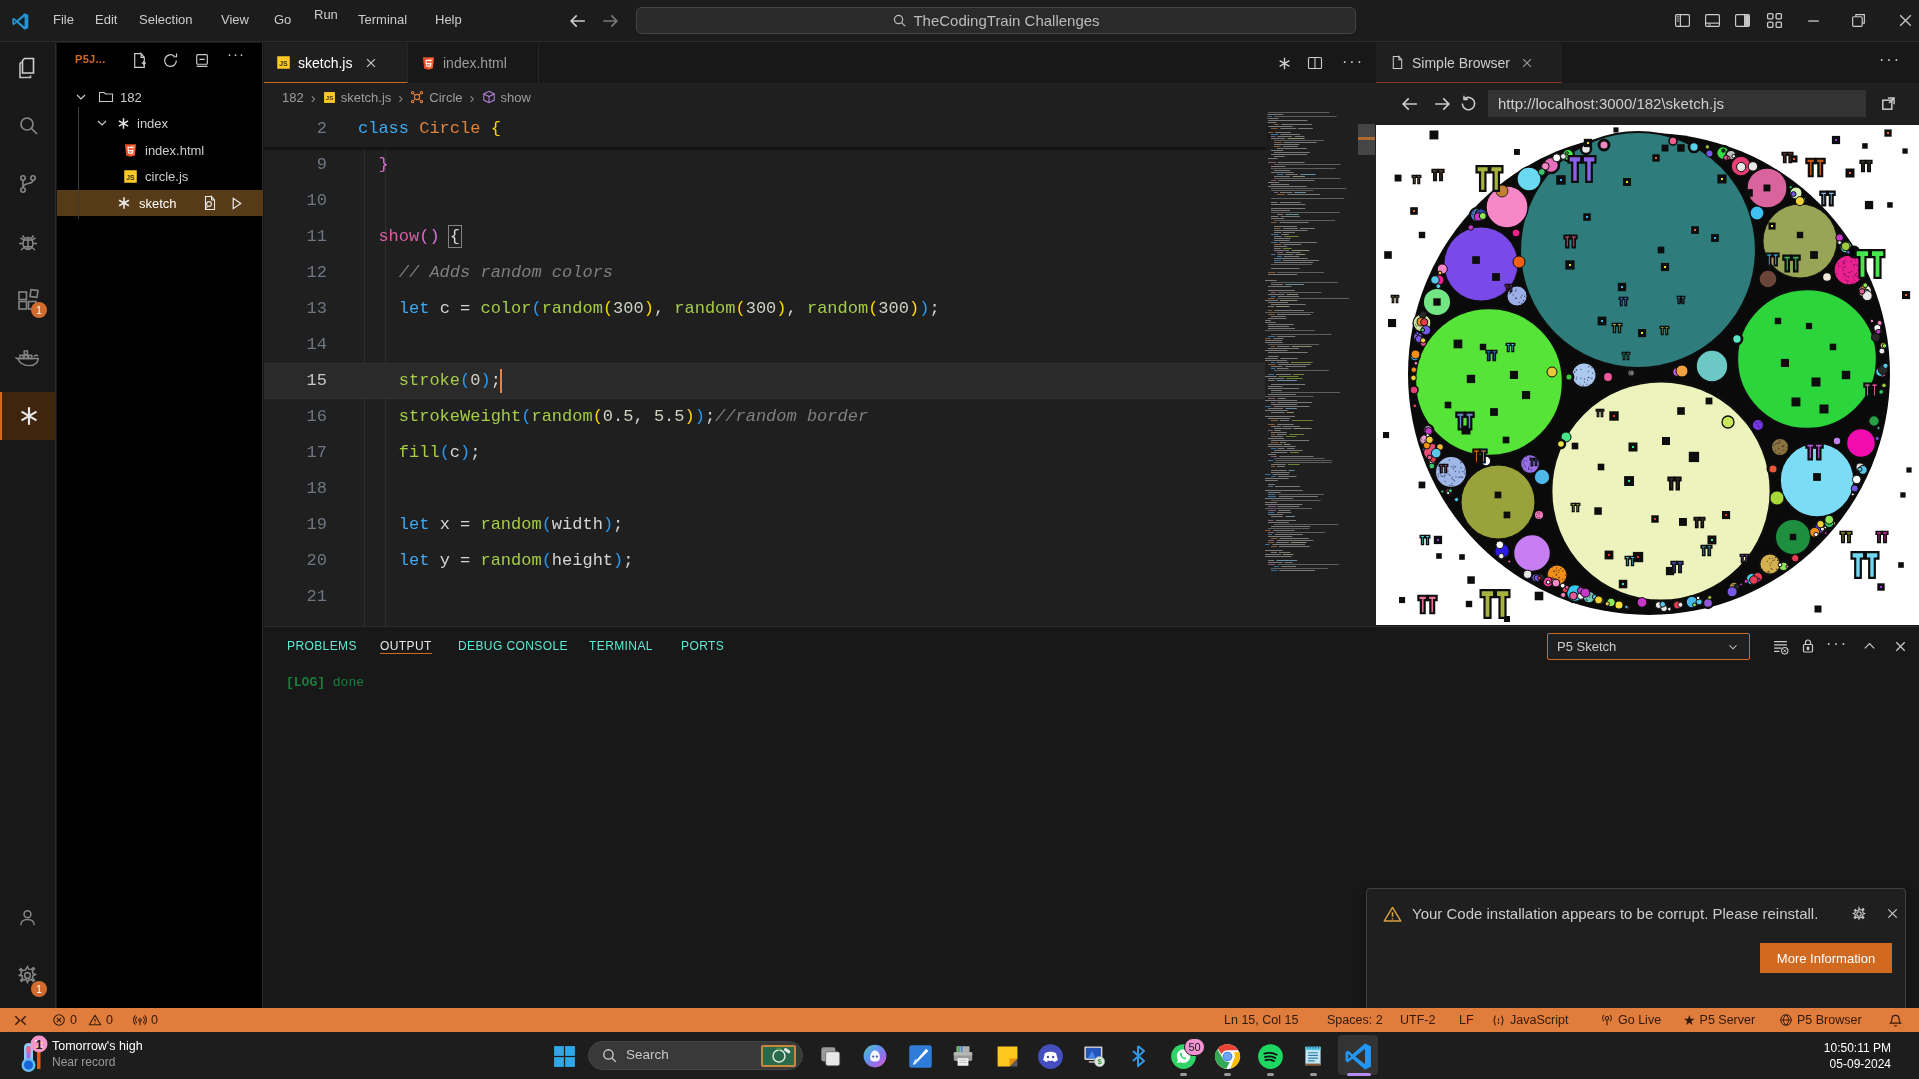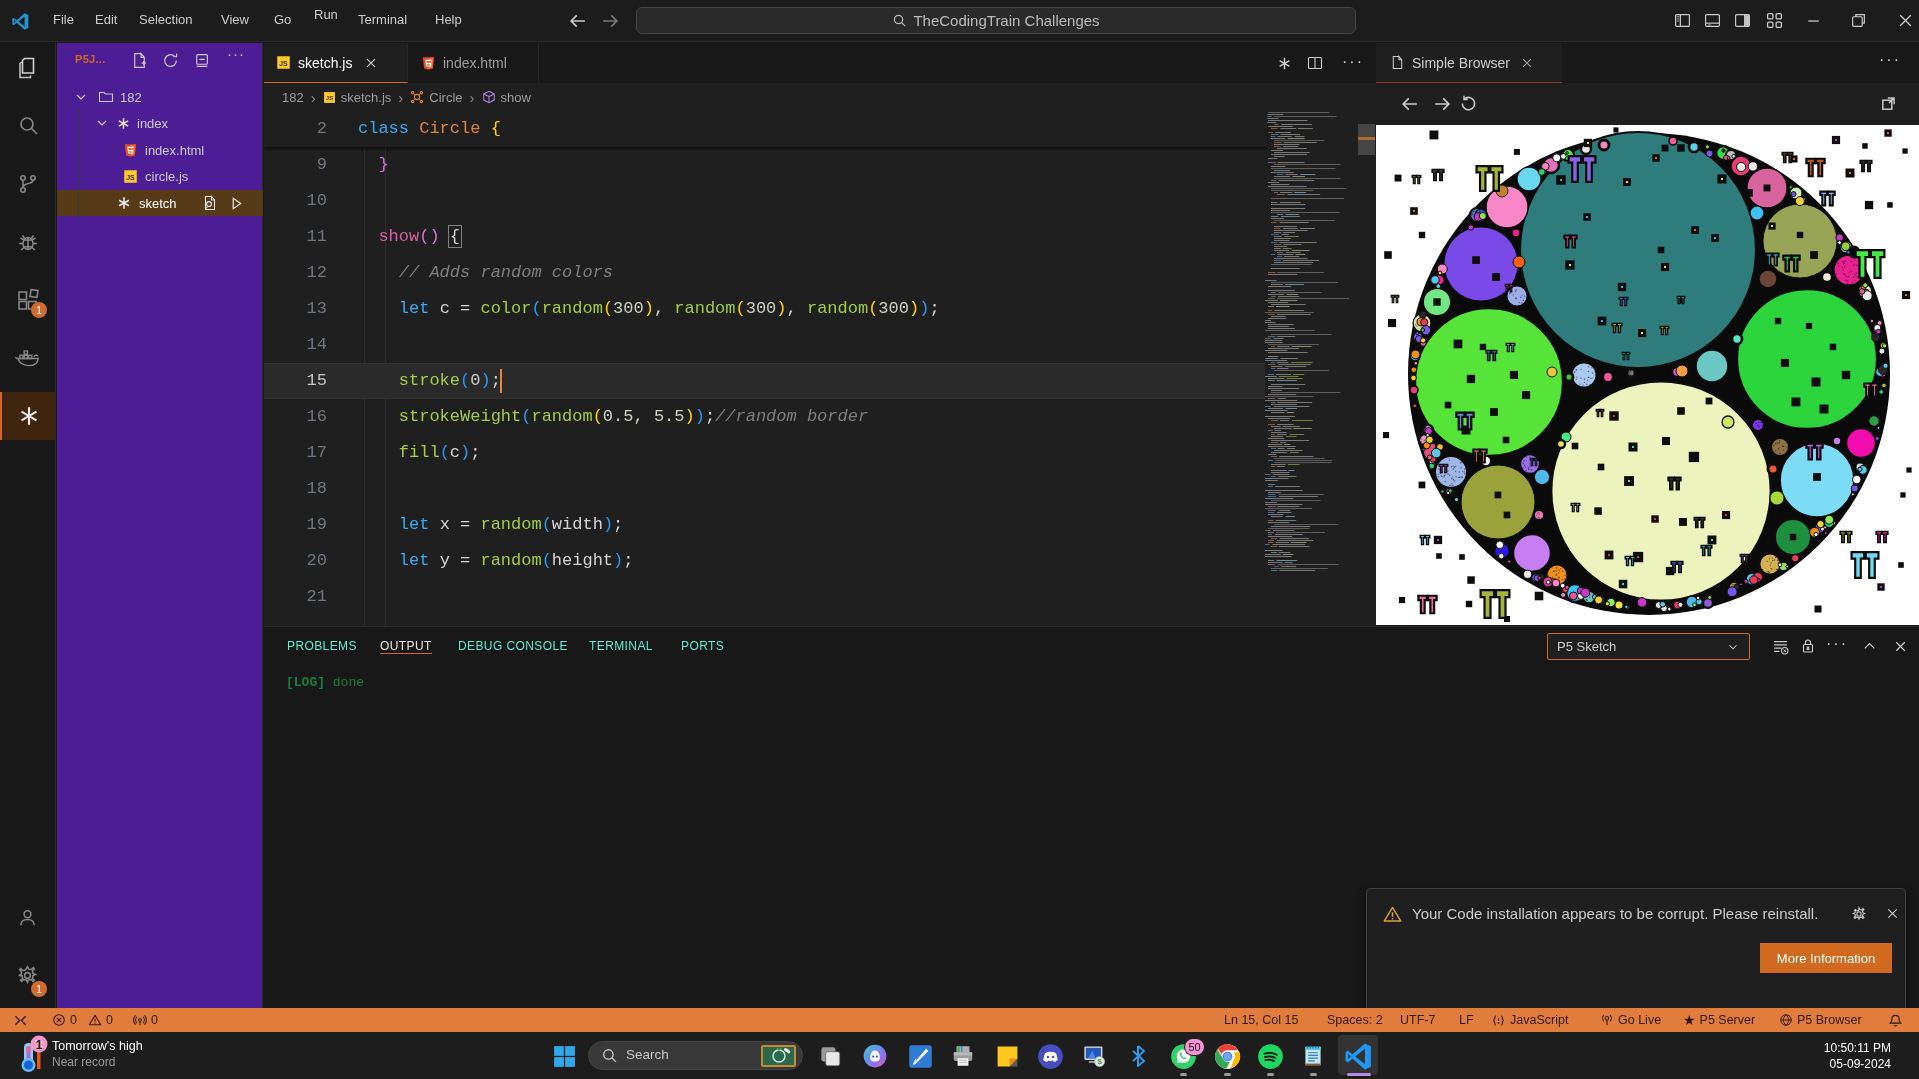--- a/index.html
+++ b/index.html
@@ -8,21 +8,21 @@
   .abs { position:absolute; }
   svg { display:block; }
   
   #titlebar { left:0; top:0; width:1919px; height:42px; background:#1c1c1c; border-bottom:1px solid #2b2b2b; }
   .menu { color:#cccccc; font-size:13px; }
   
   #activitybar { left:0; top:43px; width:56px; height:965px; background:#181818; border-right:1px solid #2b2b2b; }
   .aicon { position:absolute; left:0; width:55px; height:48px; display:flex; align-items:center; justify-content:center; color:#868686; }
   .badge { position:absolute; right:8px; bottom:6px; background:#d16c30; color:#fff; border-radius:50%; width:16px; height:16px; font-size:10px; display:flex; align-items:center; justify-content:center; }
   
-  #sidebar { left:57px; top:43px; width:206px; height:965px; background:#4c1d95; border-right:1px solid #2b2b2b; }
+  #sidebar { left:57px; top:43px; width:206px; height:965px; background:#000000; border-right:1px solid #2b2b2b; }
   .treerow { position:absolute; left:0; width:206px; height:26px; display:flex; align-items:center; color:#cccccc; font-size:13px; }
   
   #tabbar { left:264px; top:43px; width:1112px; height:40px; background:#181818; }
   .tab { position:absolute; top:0; height:40px; display:flex; align-items:center; font-size:14px; }
   #breadcrumb { left:264px; top:83px; width:1112px; height:28px; background:#1f1f1f; color:#9d9d9d; font-size:13px; display:flex; align-items:center; }
   #codearea { left:264px; top:111px; width:1112px; height:515px; background:#1f1f1f; overflow:hidden; }
   .crow { position:relative; height:36px; line-height:36px; font-family:"Liberation Mono", monospace; font-size:17px; white-space:pre; color:#d4d4d4; }
   .crow.cur { background:#2a2a2a; box-shadow:0 1px 0 #333333 inset, 0 -1px 0 #333333 inset; }
   .lnum { position:absolute; left:0; width:63px; text-align:right; color:#6e7681; }
   .lnum.on { color:#c6c6c6; }
@@ -655,20 +655,21 @@
       <svg class="abs" style="left:24px;top:11px" width="20" height="20" viewBox="0 0 16 16" fill="none" stroke="#cccccc" stroke-width="1.3">
           <path d="M13.5 8 H3 M7 3.5 L2.5 8 L7 12.5"></path>
         </svg>
       <svg class="abs" style="left:56px;top:11px" width="20" height="20" viewBox="0 0 16 16" fill="none" stroke="#cccccc" stroke-width="1.3">
           <path d="M2.5 8 H13 M9 3.5 L13.5 8 L9 12.5"></path>
         </svg>
       <svg class="abs" style="left:83px;top:11px" width="19" height="19" viewBox="0 0 16 16" fill="none" stroke="#cccccc" stroke-width="1.3">
           <path d="M2.8 8 a5.2 5.2 0 1 0 1.6 -3.7"></path>
           <path d="M4.2 1.5 V4.6 H7.3" stroke-width="1.2"></path>
         </svg>
+      <div class="abs" style="left:112px;top:7px;width:378px;height:27px;background:#333333;color:#cfcfcf;font-size:15px;display:flex;align-items:center;padding-left:10px">http://localhost:3000/182\sketch.js</div>
       <svg class="abs" style="left:504px;top:11px" width="18" height="18" viewBox="0 0 16 16" fill="none" stroke="#cccccc" stroke-width="1.3">
           <rect x="2.5" y="5.5" width="8" height="8"></rect>
           <path d="M7 3.5 H12.5 V9 M12.5 3.5 L8 8"></path>
         </svg>
     </div>
     <div class="abs" style="left:0;top:82px;width:543px;height:500px;background:#ffffff">
         <svg width="543" height="500" viewBox="0 0 543 500">
           <rect width="543" height="500" fill="#ffffff"></rect>
           <circle cx="273" cy="249" r="241" fill="#0a0a0a"></circle>
           <circle cx="262" cy="125" r="118" fill="#2e7d7c" stroke="#0d0d0d" stroke-width="2.2"></circle>
@@ -1535,21 +1536,21 @@
         <span>0</span>
     </div>
     <div class="sitem" style="left:133px">
       <svg width="14" height="14" viewBox="0 0 16 16" fill="none" stroke="#33190a" stroke-width="1.2">
           <path d="M8 6.5 a1.5 1.5 0 1 0 0.01 0 Z M8 9 V14 M4.5 4.5 a5 5 0 0 0 0 7 M11.5 4.5 a5 5 0 0 1 0 7 M2.8 2.8 a7.4 7.4 0 0 0 0 10.4 M13.2 2.8 a7.4 7.4 0 0 1 0 10.4"></path>
         </svg>
         <span>0</span>
     </div>
     <div class="sitem" style="left:1224px">Ln 15, Col 15</div>
     <div class="sitem" style="left:1327px">Spaces: 2</div>
-    <div class="sitem" style="left:1400px">UTF-7</div>
+    <div class="sitem" style="left:1400px">UTF-2</div>
     <div class="sitem" style="left:1459px">LF</div>
     <div class="sitem" style="left:1491px">
       <svg width="15" height="15" viewBox="0 0 16 16" fill="none" stroke="#33190a" stroke-width="1.2">
           <path d="M5 3 C3.5 3 4.5 8 2.5 8 C4.5 8 3.5 13 5 13 M11 3 C12.5 3 11.5 8 13.5 8 C11.5 8 12.5 13 11 13"></path>
           <circle cx="8" cy="10.5" r="1" fill="#33190a" stroke="none"></circle>
           <path d="M8 5.5 v3" stroke-width="1"></path>
         </svg>
       <span>JavaScript</span>
     </div>
     <div class="sitem" style="left:1600px">

